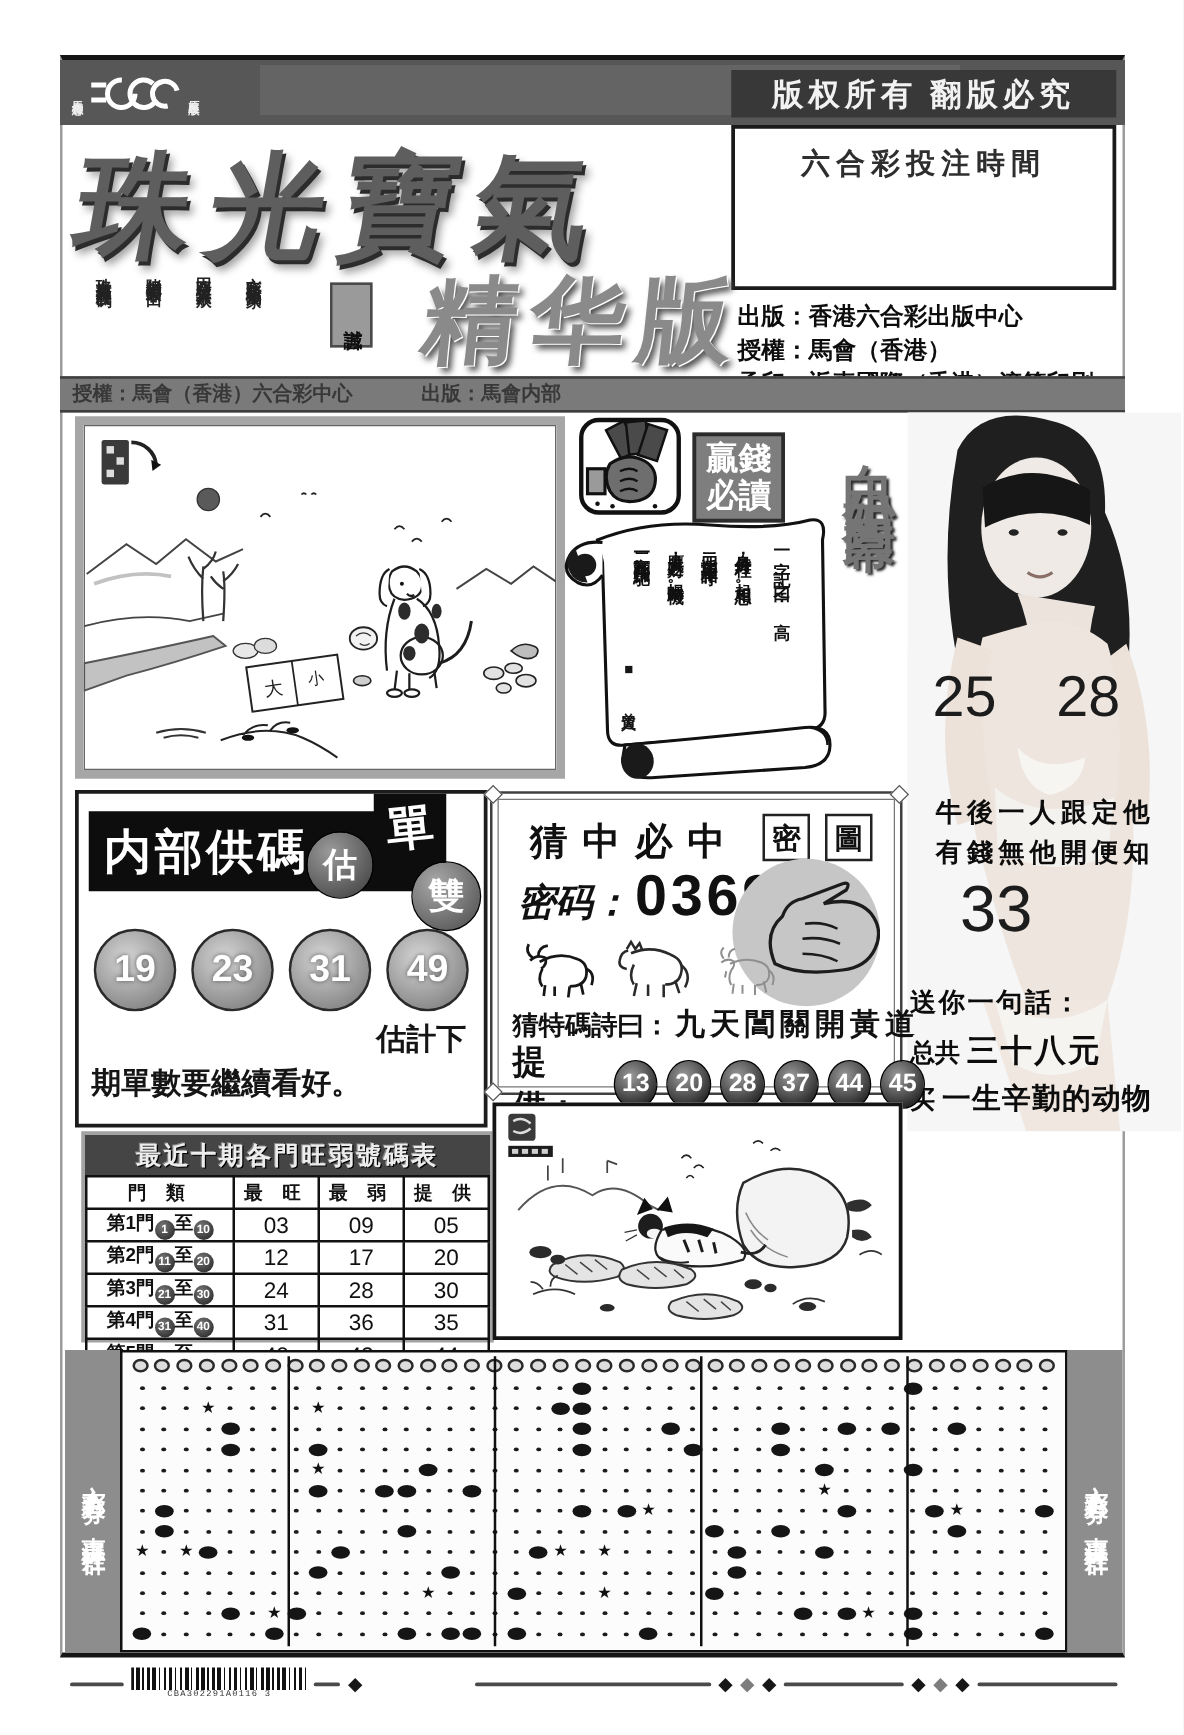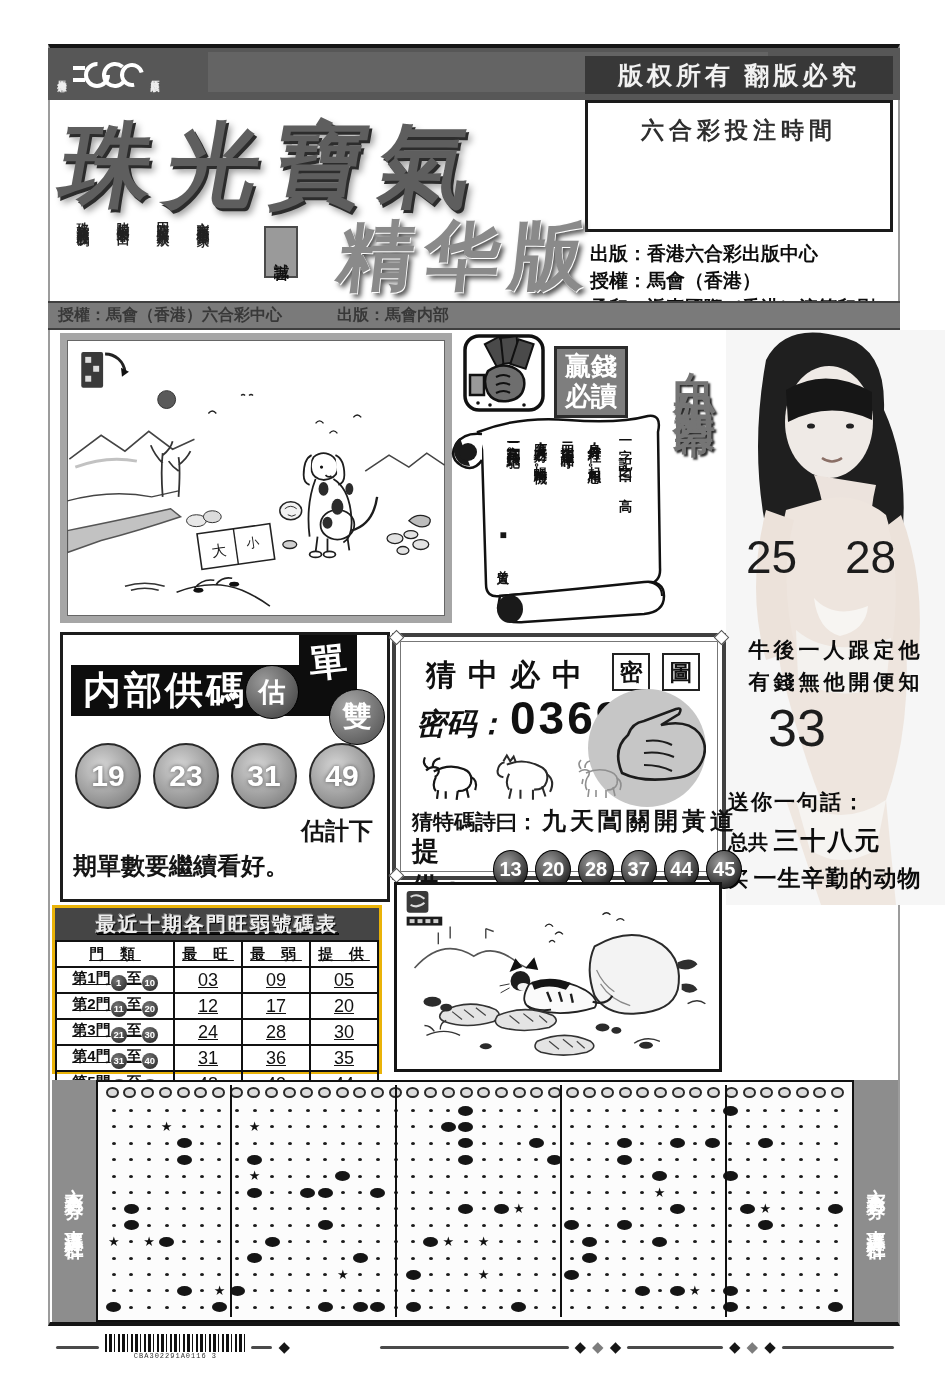--- a/index.html
+++ b/index.html
@@ -65,39 +65,39 @@
     letter-spacing:4px;line-height:32px;color:#0c0c0c;}
   .gift{left:728px;top:788px;width:217px;color:#0c0c0c;font-family:"Liberation Sans",sans-serif;}
   .gift .g1{font-size:21px;font-weight:700;letter-spacing:2px;}
   .gift .g2{margin-top:8px;font-size:20px;font-weight:700;}
   .gift .g2 b{font-size:25px;font-weight:900;letter-spacing:2px;}
   .gift .g3{margin-top:6px;font-size:20px;font-weight:700;}
   .gift .g3 b{font-size:23px;font-weight:900;letter-spacing:1px;}
 
   
   .internal-box{left:60px;top:632px;width:324px;height:264px;border:3px solid #1c1c1c;background:#fff;}
-  .int-banner{position:absolute;left:8px;top:14px;width:276px;height:51px;background:#0d0d0d;display:flex;align-items:center;margin-top:16px;}
+  .int-banner{position:absolute;left:8px;top:14px;width:276px;height:64px;background:#0d0d0d;display:flex;align-items:center;}
   .int-banner span{color:#fff;font-size:38px;font-weight:800;letter-spacing:3px;padding-left:12px;}
   .badge-dan-back{position:absolute;left:236px;top:0;width:58px;height:72px;background:#0d0d0d;}
   .badge-dan{position:absolute;left:246px;top:2px;color:#fff;font-size:38px;font-weight:800;transform:rotate(-6deg);}
   .badge-gu{position:absolute;left:182px;top:30px;width:52px;height:52px;border-radius:50%;border:1px solid #000;
     background:radial-gradient(circle at 35% 30%,#9a9a9a,#3a3a3a);display:flex;align-items:center;justify-content:center;
     color:#fff;font-size:27px;font-weight:800;}
   .badge-shuang{position:absolute;left:266px;top:54px;width:54px;height:54px;border-radius:50%;border:1px solid #000;
     background:radial-gradient(circle at 35% 30%,#a8a8a8,#4a4a4a);display:flex;align-items:center;justify-content:center;
     color:#fff;font-size:29px;font-weight:800;z-index:3;}
   .int-balls{position:absolute;left:6px;top:108px;width:312px;display:flex;justify-content:space-around;}
   .gball{width:62px;height:62px;border-radius:50%;border:2px solid #2a2a2a;
     background:radial-gradient(circle at 40% 35%,#d6d6d6,#8f8f8f 70%,#6f6f6f);display:flex;align-items:center;justify-content:center;
     color:#fff;font-size:30px;font-weight:700;font-family:"Liberation Sans",sans-serif;text-shadow:0 0 4px #555;}
   .int-est{position:absolute;right:14px;top:180px;font-size:24px;font-weight:800;color:#151515;}
   .int-note{position:absolute;left:10px;top:215px;font-size:24px;font-weight:800;color:#151515;}
 
   
-  .guess-box{left:392px;top:633px;width:326px;height:239px;border:4px solid #404040;background:#fff;}
+  .guess-box{left:392px;top:633px;width:326px;height:239px;border:2px solid #404040;background:#fff;}
   .guess-inner{position:absolute;left:4px;top:4px;right:4px;bottom:4px;border:1px solid #777;}
   .corner{position:absolute;width:9px;height:9px;border:1px solid #555;background:#fff;transform:rotate(45deg);}
   .guess-title{position:absolute;left:30px;top:18px;font-size:30px;font-weight:700;letter-spacing:12px;color:#101010;}
   .mi-tu{position:absolute;right:22px;top:16px;display:flex;gap:12px;}
   .mi-tu div{width:34px;height:34px;border:2px solid #222;display:flex;align-items:center;justify-content:center;
     font-size:23px;font-weight:700;}
   .code-line{position:absolute;left:20px;top:54px;display:flex;align-items:baseline;}
   .code-label{font-size:30px;font-weight:800;font-style:italic;}
   .code-val{font-size:46px;font-weight:800;letter-spacing:3px;font-family:"Liberation Sans",sans-serif;margin-left:4px;}
   .hand-circle{position:absolute;right:16px;top:52px;width:118px;height:118px;border-radius:50%;background:#c6c6c6;}
@@ -105,21 +105,21 @@
   .poem-line{position:absolute;left:16px;top:168px;white-space:nowrap;}
   .poem-label{font-size:21px;font-weight:800;}
   .poem-text{font-size:24px;letter-spacing:4px;font-weight:600;}
   .provide{position:absolute;left:16px;top:196px;display:flex;align-items:center;gap:7px;}
   .provide-label{font-size:27px;font-weight:800;}
   .dball{width:37px;height:37px;border-radius:50%;border:1px solid #000;
     background:radial-gradient(circle at 38% 32%,#9a9a9a,#2a2a2a 75%);display:flex;align-items:center;justify-content:center;
     color:#fff;font-size:20px;font-weight:700;font-family:"Liberation Sans",sans-serif;}
 
   
-  .hotcold{left:52px;top:905px;width:324px;height:163px;border:3px solid #eab308;background:#fff;text-decoration:underline;}
+  .hotcold{left:65px;top:905px;width:324px;height:163px;border:3px solid #a3a3a3;background:#fff;}
   .hc-title{height:32px;background:#454545;display:flex;align-items:center;justify-content:center;
     font-size:20px;font-weight:900;letter-spacing:2px;color:#ededed;text-shadow:1px 1px 0 #000,-1px -1px 0 #8a8a8a;}
   .hc-table{width:100%;border-collapse:collapse;}
   .hc-table td,.hc-table th{border:2px solid #111;text-align:center;padding:0;height:24px;}
   .hc-table th{font-size:15px;font-weight:700;letter-spacing:6px;}
   .door-cell{font-size:15px;font-weight:800;white-space:nowrap;font-family:"Liberation Sans",sans-serif;}
   .circ{display:inline-block;width:16px;height:16px;border-radius:50%;color:#fff;font-size:9.5px;line-height:16px;
     background:radial-gradient(circle at 38% 32%,#777,#1e1e1e);vertical-align:-3px;font-weight:700;}
   .numcell{font-size:18px;font-family:"Liberation Sans",sans-serif;}
 

